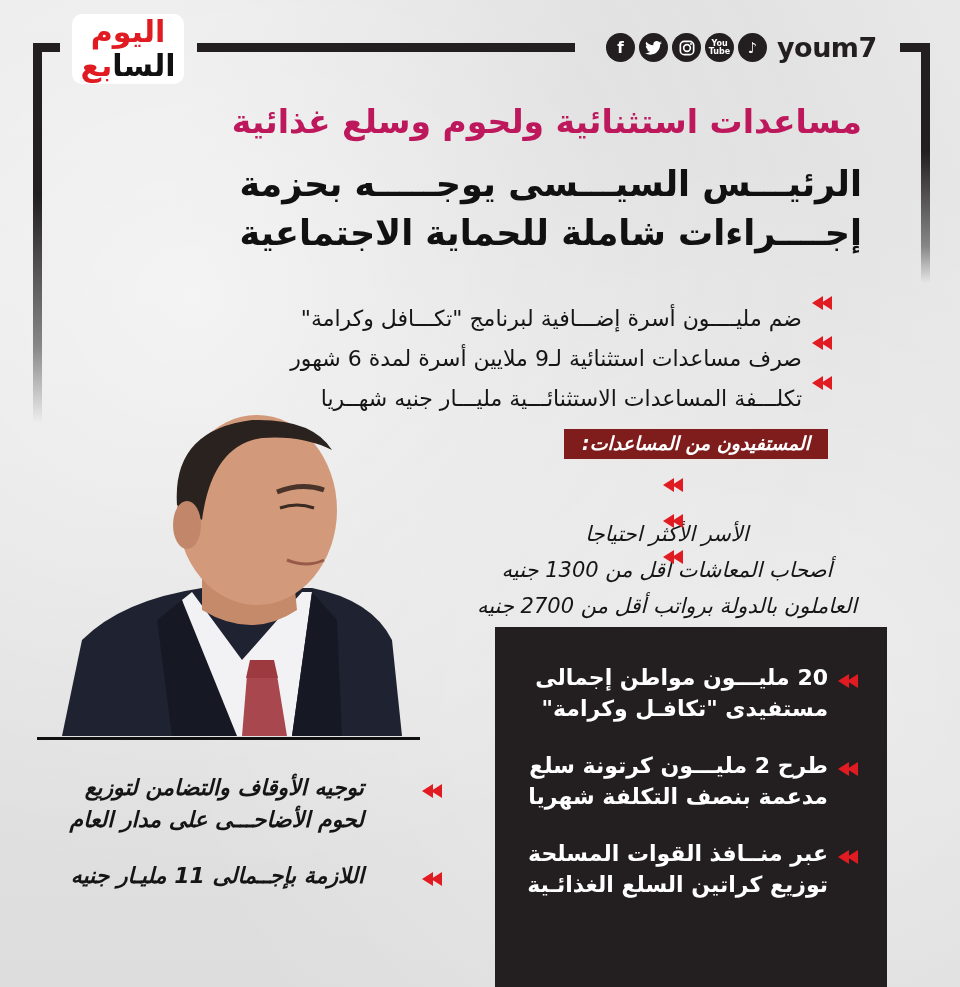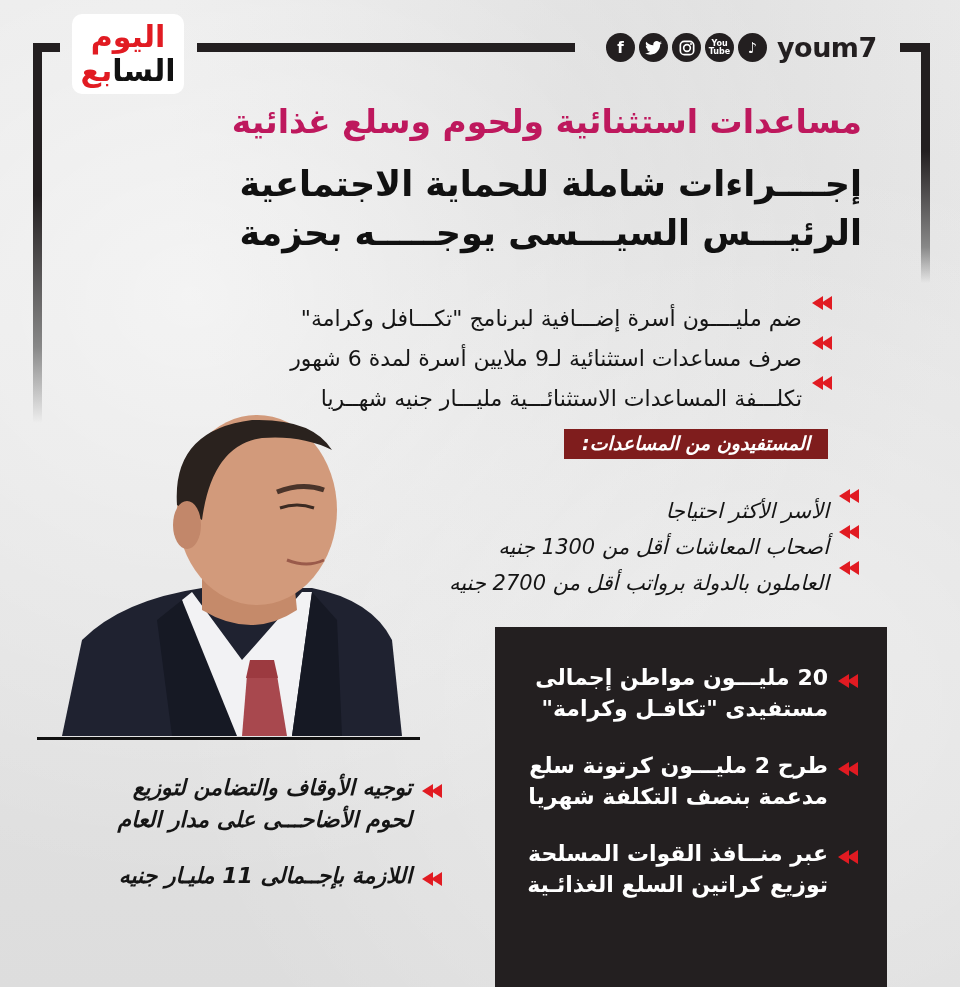--- a/index.html
+++ b/index.html
@@ -19,21 +19,21 @@
   
   .frame-top-left { left: 33px; top: 43px; width: 27px; height: 9px; background: #231f20; }
   .frame-top-mid { left: 197px; top: 43px; width: 378px; height: 9px; background: #231f20; }
   .frame-left { left: 33px; top: 43px; width: 9px; height: 380px;
     background: linear-gradient(180deg, #231f20 0%, #231f20 40%, #888 80%, rgba(160,160,160,0) 100%); }
   .frame-top-right { left: 900px; top: 43px; width: 30px; height: 9px; background: #231f20; }
   .frame-right { left: 921px; top: 43px; width: 9px; height: 240px;
     background: linear-gradient(180deg, #231f20 0%, #231f20 45%, #888 85%, rgba(160,160,160,0) 100%); }
 
   
-  .logo-box { left: 72px; top: 14px; width: 112px; height: 80px; background: #fff; border-radius: 10px;
+  .logo-box { left: 72px; top: 14px; width: 112px; height: 70px; background: #fff; border-radius: 10px;
     display: flex; flex-direction: column; align-items: center; justify-content: center; direction: rtl; }
   .logo-line { font-family: "DejaVu Sans", sans-serif; font-weight: bold; font-size: 30px; line-height: 34px; letter-spacing: -1px; }
   .logo-line .blk { color: #111; }
   .logo-line .red { color: #e11b22; }
 
   
   .social { left: 606px; top: 32px; display: flex; direction: ltr; align-items: center; gap: 4px; }
   .sicon { width: 29px; height: 29px; border-radius: 50%; background: #231f20; color: #fff;
     display: flex; align-items: center; justify-content: center; font-weight: bold; font-size: 15px;
     font-family: "DejaVu Sans", sans-serif; }
@@ -51,37 +51,37 @@
   .arrow { display: inline-flex; direction: ltr; margin-left: 10px; flex: none; }
   .arrow span { width: 0; height: 0; border-top: 7px solid transparent; border-bottom: 7px solid transparent; border-right: 11px solid #e11b22; margin-right: -2px; }
 
   .l1 .txt { font-size: 22px; }
   .l1 { height: 40px; }
 
   .section-tag { right: 132px; top: 429px; background: #7f1d1d; color: #fff; font-weight: bold; font-size: 19px;
     padding: 3px 18px 5px 18px; white-space: nowrap; font-style: italic; }
 
   .ben-list { right: 103px; top: 478px; }
-  .ben-list .bl { height: 36px; }
+  .ben-list .bl { height: 36px; flex-direction: column; }
   .ben-list .txt { font-size: 21px; font-style: italic; }
 
   
   .photo { left: 62px; top: 410px; width: 340px; height: 326px; overflow: hidden; }
   .photo-line { left: 37px; top: 737px; width: 383px; height: 3px; background: #111; }
 
   
   .dark-box { left: 495px; top: 627px; width: 392px; height: 360px; background: #231f20; }
   .dark-list { right: 104px; top: 662px; }
   .dark-item { display: flex; direction: rtl; align-items: flex-start; margin-bottom: 26px; }
   .dark-item .arrow { margin-top: 12px; }
   .dark-item .txt { color: #fff; font-weight: bold; font-size: 22px; line-height: 31px; text-align: right; }
 
   
   .bottom-list { right: 520px; top: 772px; }
-  .bottom-item { display: flex; direction: rtl; align-items: flex-start; margin-bottom: 24px; }
+  .bottom-item { display: flex; direction: rtl; align-items: flex-start; margin-bottom: 24px; gap: 48px; }
   .bottom-item .arrow { margin-top: 12px; }
   .bottom-item .txt { color: #151515; font-weight: bold; font-size: 22px; line-height: 32px; text-align: right; font-style: italic; }
 </style>
 </head>
 <body>
 
 <div class="abs frame-top-left"></div>
 <div class="abs frame-top-mid"></div>
 <div class="abs frame-left"></div>
 <div class="abs frame-top-right"></div>
@@ -110,22 +110,22 @@
         <circle cx="18" cy="6" r="1.5" fill="#fff"></circle>
       </svg>
   </div>
   <div class="sicon small">You Tube</div>
   <div class="sicon">♪</div>
   <span class="brand">youm7</span>
 </div>
 
 <div class="abs h-red">مساعدات استثنائية ولحوم وسلع غذائية</div>
 <div class="abs h-blk">
+  <div>الرئيـــس السيـــسى يوجـــــه بحزمة</div>
   <div>إجــــراءات شاملة للحماية الاجتماعية</div>
-  <div>الرئيـــس السيـــسى يوجـــــه بحزمة</div>
 </div>
 
 <div class="abs bullet-list">
   <div class="bl l1">
     <span class="arrow">
         <span></span>
         <span></span>
       </span>
     <span class="txt">ضم مليــــون أسرة إضـــافية لبرنامج "تكـــافل وكرامة"</span>
   </div>

